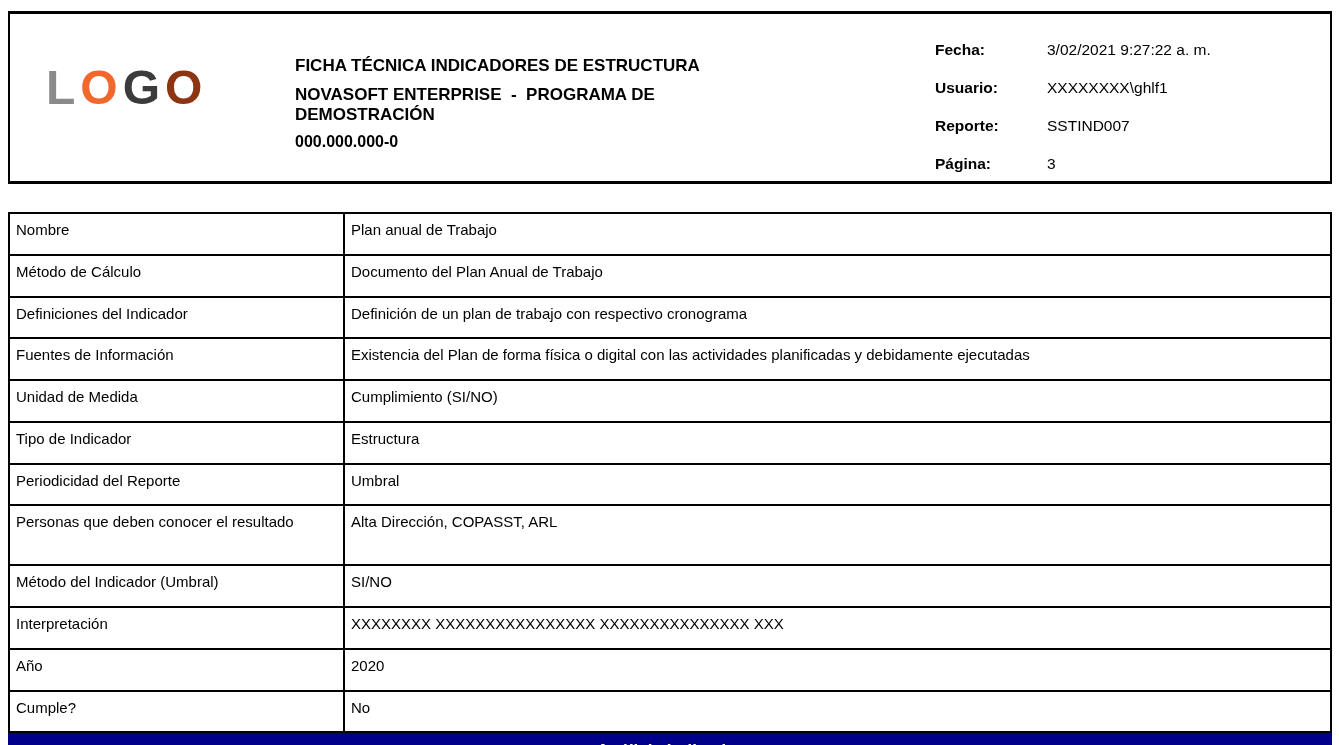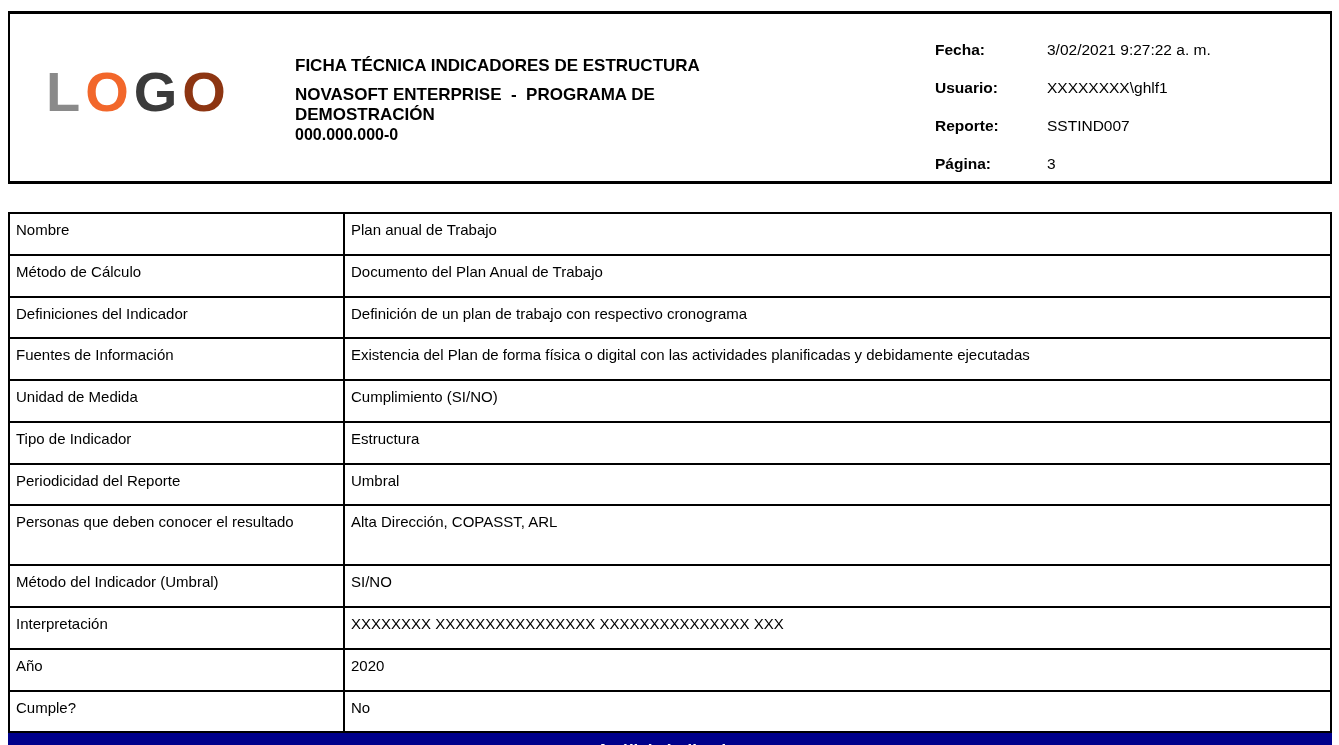--- a/index.html
+++ b/index.html
@@ -16,27 +16,27 @@
   .header-box {
     position: absolute; left: 8px; top: 11px;
     width: 1324px; height: 173px;
     border: 2px solid #000;
     border-top-width: 3px; border-bottom-width: 3px;
     box-sizing: border-box;
     background: #fff;
   }
   .logo {
     position: absolute; left: 36px; top: 50px;
-    font-size: 56px; font-weight: bold; line-height: 1;
+    font-size: 48px; font-weight: bold; line-height: 1;
     letter-spacing: 5px; white-space: nowrap;
   }
   .title-block { position: absolute; left: 285px; top: 42px; width: 440px; }
   .report-title { font-size: 17px; font-weight: bold; line-height: 1.15; white-space: nowrap; }
   .report-subtitle { font-size: 17px; font-weight: bold; line-height: 1.22; margin-top: 9px; white-space: pre-wrap; }
-  .company-id { font-size: 16px; font-weight: bold; }
+  .company-id { font-size: 16px; font-weight: bold; margin-top: 7px; }
 
   .meta { position: absolute; left: 925px; top: 27px; width: 385px; }
   .meta-row { display: flex; height: 38px; align-items: flex-start; }
   .meta-label { width: 112px; font-weight: bold; font-size: 15.5px; line-height: 17px; }
   .meta-value { font-size: 15.5px; line-height: 17px; }
 
   
   .table-wrap { position: absolute; left: 8px; top: 212px; width: 1324px; }
   table.fields { width: 100%; border-collapse: collapse; table-layout: fixed; }
   table.fields td {

